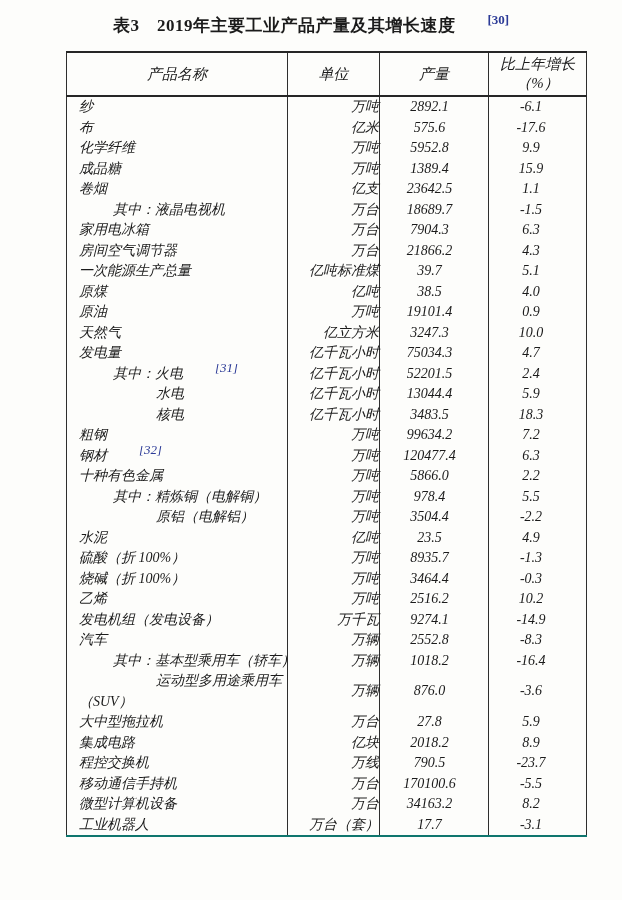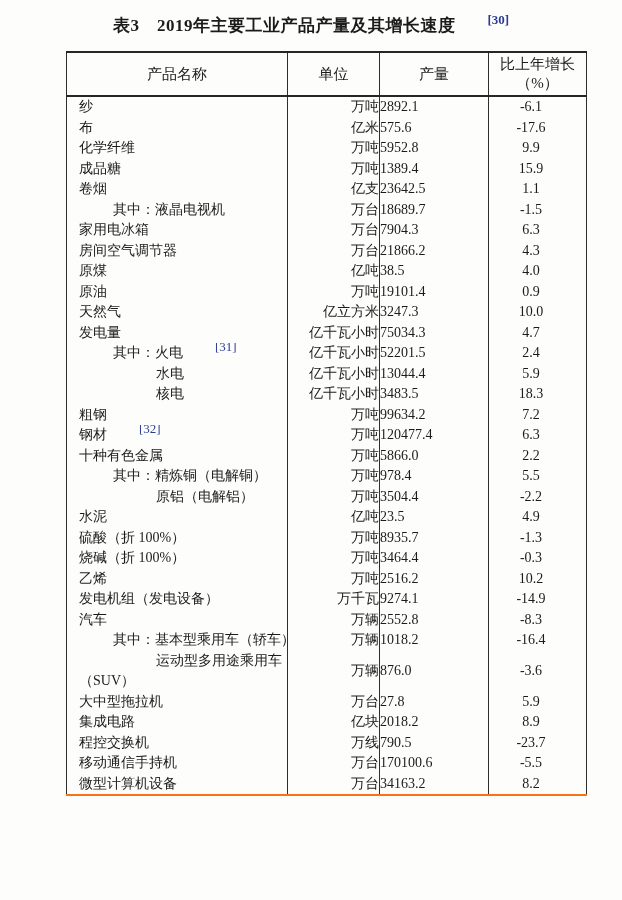--- a/index.html
+++ b/index.html
@@ -26,21 +26,22 @@
     line-height:0;
     letter-spacing:0;
     padding-left:32px;
   }
   table.stats {
     border-collapse:collapse;
     table-layout:fixed;
     width:520px;
     margin:14px 7px 0 66px;
     border-top:2px solid #262626;
-    border-bottom:2px solid #f97316;
+    border-bottom:2px solid #0f766e;
+    font-style:italic;
   }
   .stats th, .stats td {
     border-left:1px solid #2e2e2e;
     border-right:1px solid #2e2e2e;
     font-weight:normal;
     padding:0;
   }
   .stats thead th {
     border-bottom:2px solid #262626;
     height:42px;
@@ -54,21 +55,21 @@
     vertical-align:middle;
     line-height:20.5px;
     height:20.5px;
   }
   .c-product { text-align:left; }
   .c-product .line { height:20.5px; line-height:20.5px; white-space:nowrap; overflow:hidden; }
   .lvl0 { padding-left:12px; }
   .lvl1 { padding-left:46px; }
   .lvl2 { padding-left:89px; }
   .c-unit   { text-align:right; }
-  .c-output { text-align:left; padding-right:9px !important; }
+  .c-output { text-align:center; padding-right:9px !important; }
   .c-growth { text-align:center; padding-right:13px !important; }
 </style>
 </head>
 <body>
 
 <div class="page">
 
   <div class="title">
     <span>表3　2019年主要工业产品产量及其增长速度</span><sup class="fn">[30]</sup>
   </div>
@@ -148,20 +149,28 @@
         <tr>
           <td class="c-product">
             <div class="line lvl0"><span>房间空气调节器</span></div>
           </td>
           <td class="c-unit">万台</td>
           <td class="c-output">21866.2</td>
           <td class="c-growth">4.3</td>
         </tr>
         <tr>
           <td class="c-product">
+            <div class="line lvl0"><span>一次能源生产总量</span></div>
+          </td>
+          <td class="c-unit">亿吨标准煤</td>
+          <td class="c-output">39.7</td>
+          <td class="c-growth">5.1</td>
+        </tr>
+        <tr>
+          <td class="c-product">
             <div class="line lvl0"><span>原煤</span></div>
           </td>
           <td class="c-unit">亿吨</td>
           <td class="c-output">38.5</td>
           <td class="c-growth">4.0</td>
         </tr>
         <tr>
           <td class="c-product">
             <div class="line lvl0"><span>原油</span></div>
           </td>
@@ -347,16 +356,24 @@
           <td class="c-growth">-5.5</td>
         </tr>
         <tr>
           <td class="c-product">
             <div class="line lvl0"><span>微型计算机设备</span></div>
           </td>
           <td class="c-unit">万台</td>
           <td class="c-output">34163.2</td>
           <td class="c-growth">8.2</td>
         </tr>
+        <tr>
+          <td class="c-product">
+            <div class="line lvl0"><span>工业机器人</span></div>
+          </td>
+          <td class="c-unit">万台（套）</td>
+          <td class="c-output">17.7</td>
+          <td class="c-growth">-3.1</td>
+        </tr>
       </tbody>
   </table>
 
 </div>
 
 </body></html>

